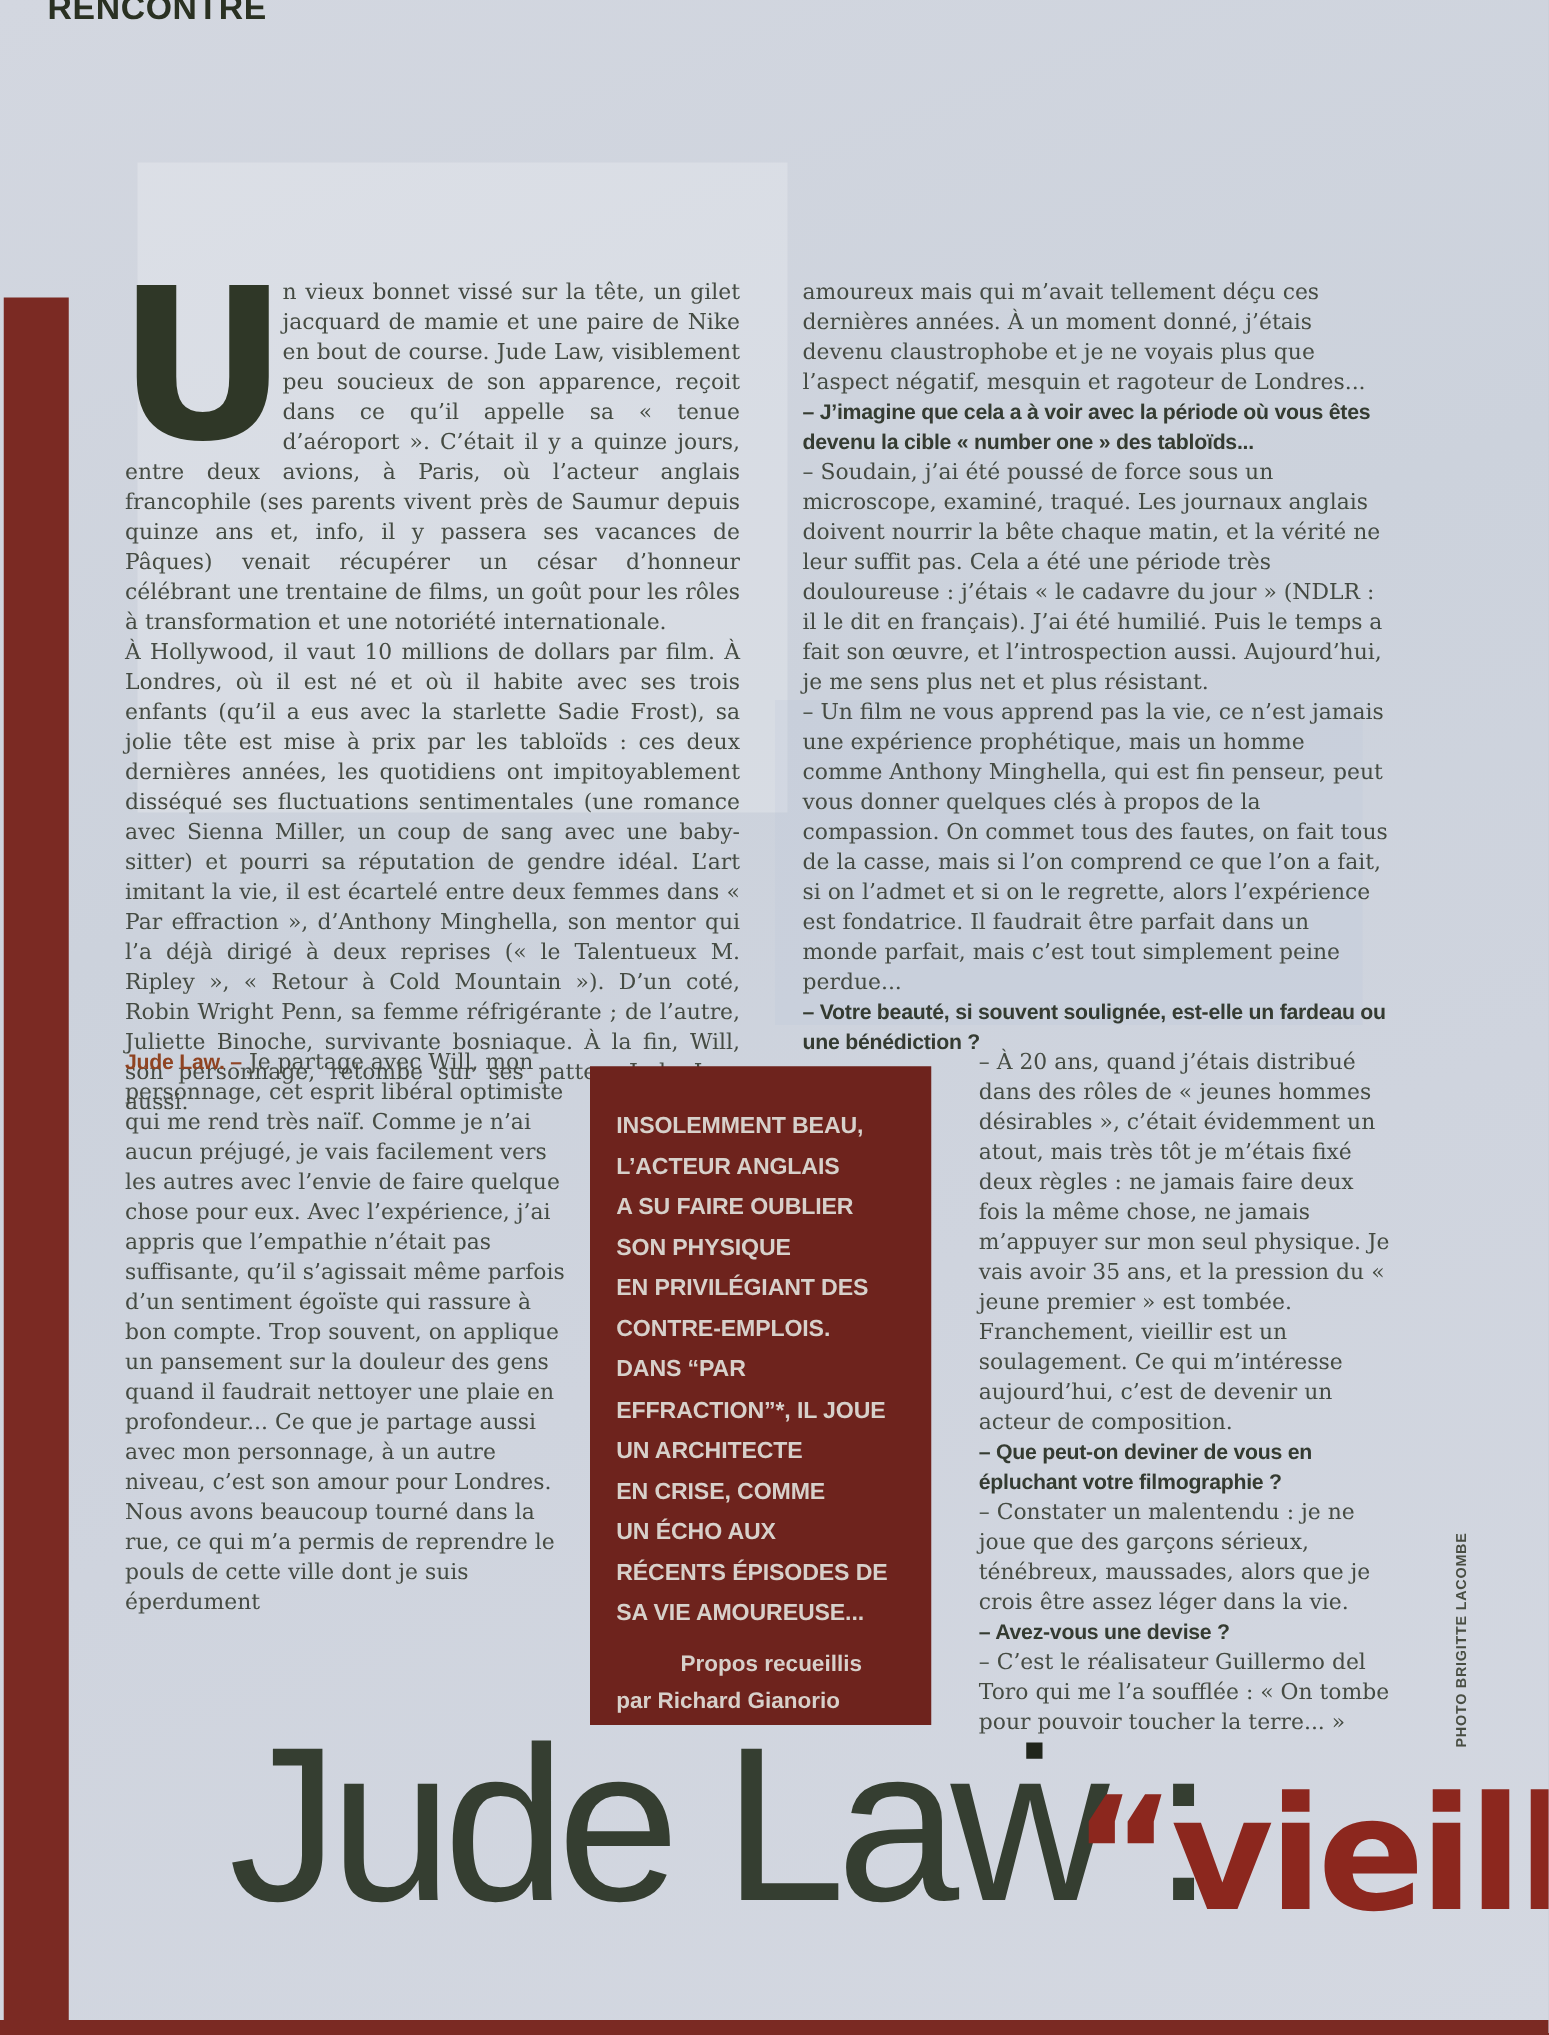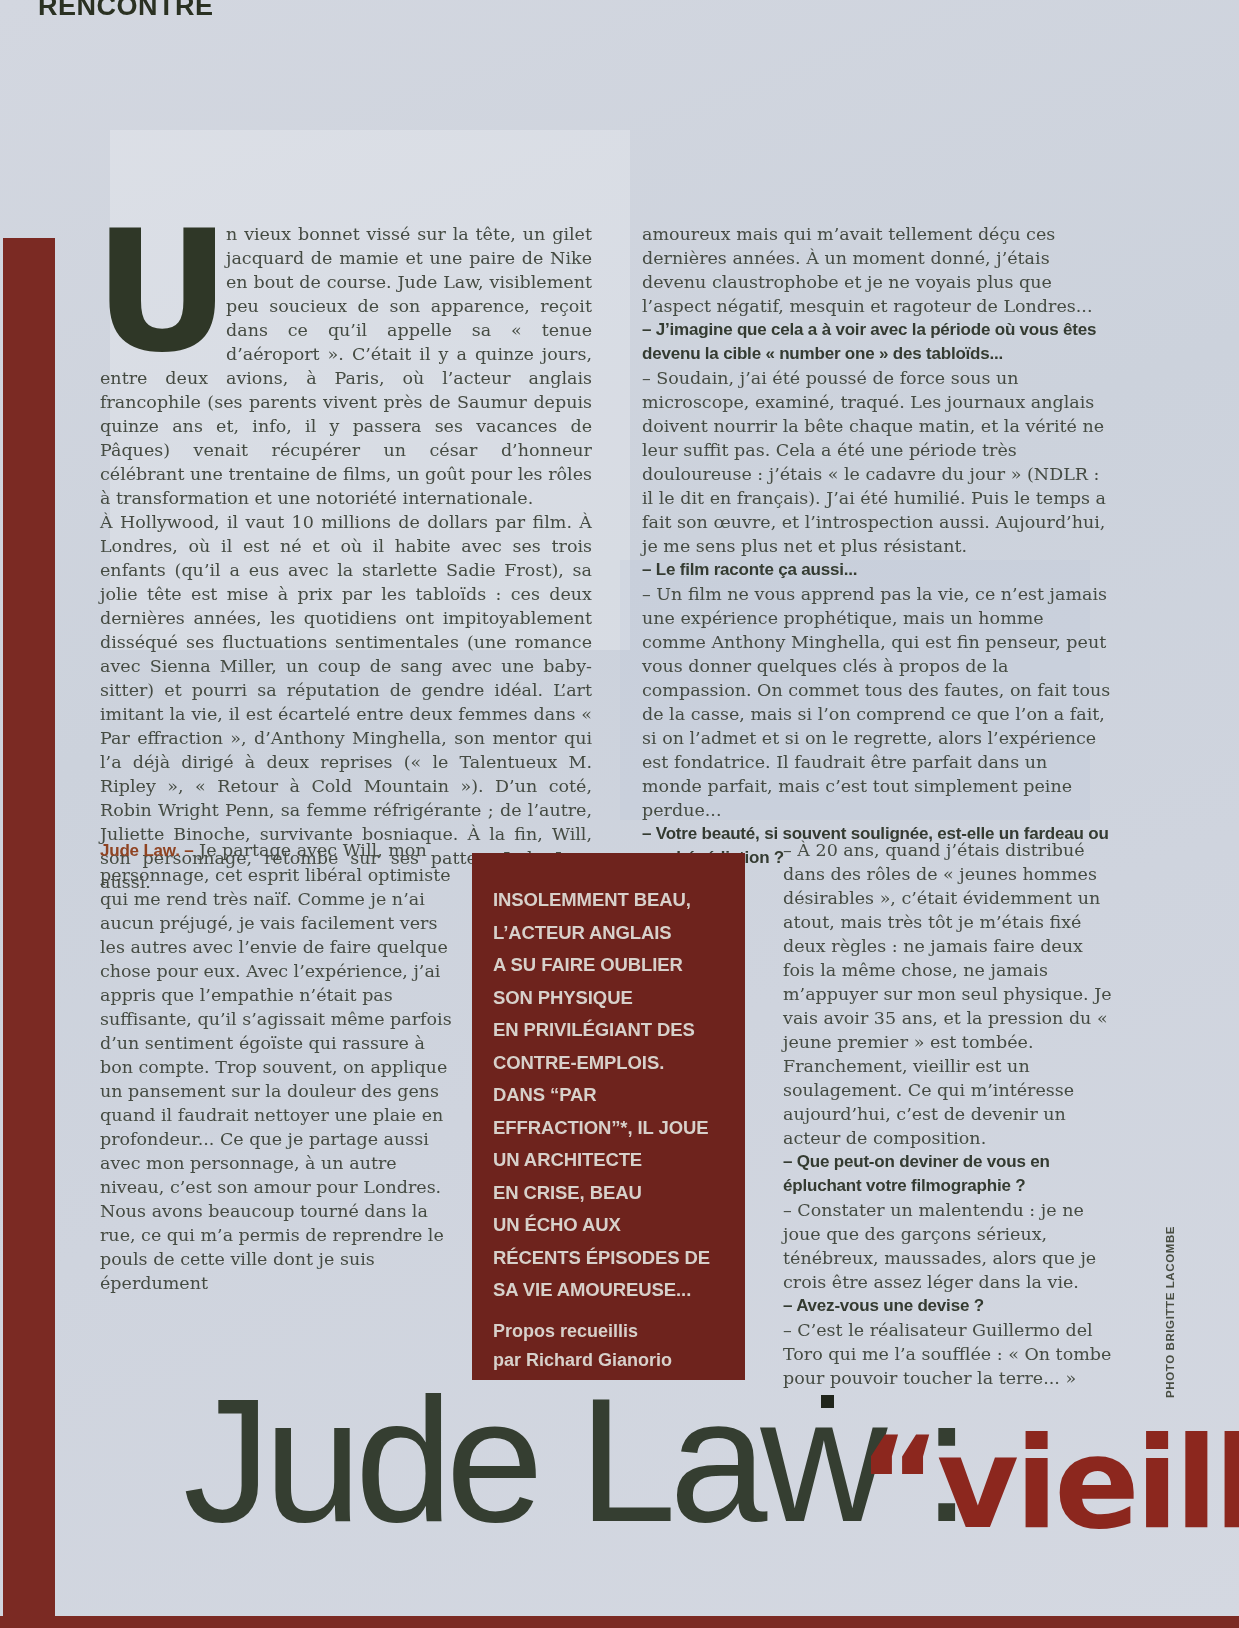--- a/index.html
+++ b/index.html
@@ -43,21 +43,21 @@
     background:#6e231d; box-sizing:border-box; padding:31px 4px 17px 21px;
   }
   .pq-line {
     white-space:nowrap;
     font:bold 18.5px/32.5px "Liberation Sans", sans-serif;
     letter-spacing:-0.1px; color:#d7d0ca;
   }
   .pq-byline {
     font:bold 18px/29px "Liberation Sans", sans-serif; color:#d7d0ca;
   }
-  .pq-byline.first { margin-top:10px; }
+  .pq-byline.first { margin-top:10px;text-align:center; }
 
   .footnote { font:italic 16.5px/22px "DejaVu Serif", serif; color:#3e4539; margin-top:3px; }
   .endmark { display:inline-block; width:13px; height:13px; background:#20251b; margin-left:38px; }
 
   .headline-name {
     position:absolute; left:183px; top:1372px; white-space:nowrap;
     font:400 176px/1 "Liberation Sans", sans-serif;
     color:#353e31; letter-spacing:-7px;
   }
   .headline-quote {
@@ -98,21 +98,20 @@
   <div class="col col1-narrow">
     <p>
       <span class="red-label">Jude Law. –</span><span> Je partage avec Will, mon personnage, cet esprit libéral optimiste qui me rend très naïf. Comme je n’ai aucun préjugé, je vais facilement vers les autres avec l’envie de faire quelque chose pour eux. Avec l’expérience, j’ai appris que l’empathie n’était pas suffisante, qu’il s’agissait même parfois d’un sentiment égoïste qui rassure à bon compte. Trop souvent, on applique un pansement sur la douleur des gens quand il faudrait nettoyer une plaie en profondeur... Ce que je partage aussi avec mon personnage, à un autre niveau, c’est son amour pour Londres. Nous avons beaucoup tourné dans la rue, ce qui m’a permis de reprendre le pouls de cette ville dont je suis éperdument</span>
     </p>
   </div>
 
   <div class="col col2-wide">
     <p>amoureux mais qui m’avait tellement déçu ces dernières années. À un moment donné, j’étais devenu claustrophobe et je ne voyais plus que l’aspect négatif, mesquin et ragoteur de Londres...</p>
     <p class="q">– J’imagine que cela a à voir avec la période où vous êtes devenu la cible « number one » des tabloïds...</p>
     <p>– Soudain, j’ai été poussé de force sous un microscope, examiné, traqué. Les journaux anglais doivent nourrir la bête chaque matin, et la vérité ne leur suffit pas. Cela a été une période très douloureuse : j’étais « le cadavre du jour » (NDLR : il le dit en français). J’ai été humilié. Puis le temps a fait son œuvre, et l’introspection aussi. Aujourd’hui, je me sens plus net et plus résistant.</p>
-    <p class="q">– Le film raconte ça aussi...</p>
     <p>– Un film ne vous apprend pas la vie, ce n’est jamais une expérience prophétique, mais un homme comme Anthony Minghella, qui est fin penseur, peut vous donner quelques clés à propos de la compassion. On commet tous des fautes, on fait tous de la casse, mais si l’on comprend ce que l’on a fait, si on l’admet et si on le regrette, alors l’expérience est fondatrice. Il faudrait être parfait dans un monde parfait, mais c’est tout simplement peine perdue...</p>
     <p class="q">– Votre beauté, si souvent soulignée, est-elle un fardeau ou une bénédiction ?</p>
   </div>
 
   <div class="col col2-narrow">
     <p>– À 20 ans, quand j’étais distribué dans des rôles de « jeunes hommes désirables », c’était évidemment un atout, mais très tôt je m’étais fixé deux règles : ne jamais faire deux fois la même chose, ne jamais m’appuyer sur mon seul physique. Je vais avoir 35 ans, et la pression du « jeune premier » est tombée. Franchement, vieillir est un soulagement. Ce qui m’intéresse aujourd’hui, c’est de devenir un acteur de composition.</p>
     <p class="q">– Que peut-on deviner de vous en épluchant votre filmographie ?</p>
     <p>– Constater un malentendu : je ne joue que des garçons sérieux, ténébreux, maussades, alors que je crois être assez léger dans la vie.</p>
     <p class="q">– Avez-vous une devise ?</p>
     <p>
@@ -123,21 +122,21 @@
   <div class="pullquote">
     <div class="pq-line">INSOLEMMENT BEAU,</div>
     <div class="pq-line">L’ACTEUR ANGLAIS</div>
     <div class="pq-line">A SU FAIRE OUBLIER</div>
     <div class="pq-line">SON PHYSIQUE</div>
     <div class="pq-line">EN PRIVILÉGIANT DES</div>
     <div class="pq-line">CONTRE-EMPLOIS.</div>
     <div class="pq-line">DANS “PAR</div>
     <div class="pq-line">EFFRACTION”*, IL JOUE</div>
     <div class="pq-line">UN ARCHITECTE</div>
-    <div class="pq-line">EN CRISE, BEAU</div>
+    <div class="pq-line">EN CRISE, COMME</div>
     <div class="pq-line">UN ÉCHO AUX</div>
     <div class="pq-line">RÉCENTS ÉPISODES DE</div>
     <div class="pq-line">SA VIE AMOUREUSE...</div>
     <div class="pq-byline first">Propos recueillis</div>
     <div class="pq-byline">par Richard Gianorio</div>
   </div>
 
   <div class="headline-name">Jude Law :</div>
   <div class="headline-quote">“vieillir</div>
 

